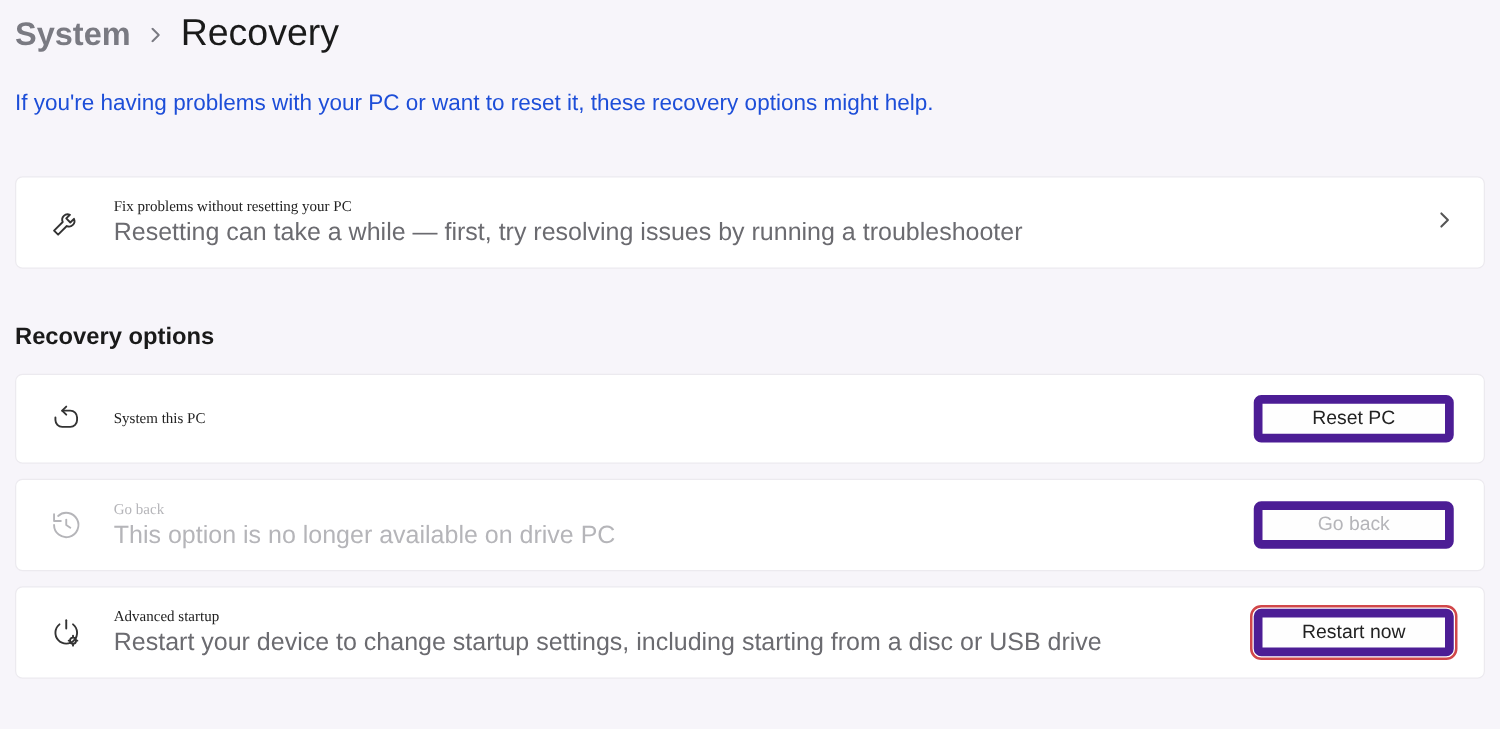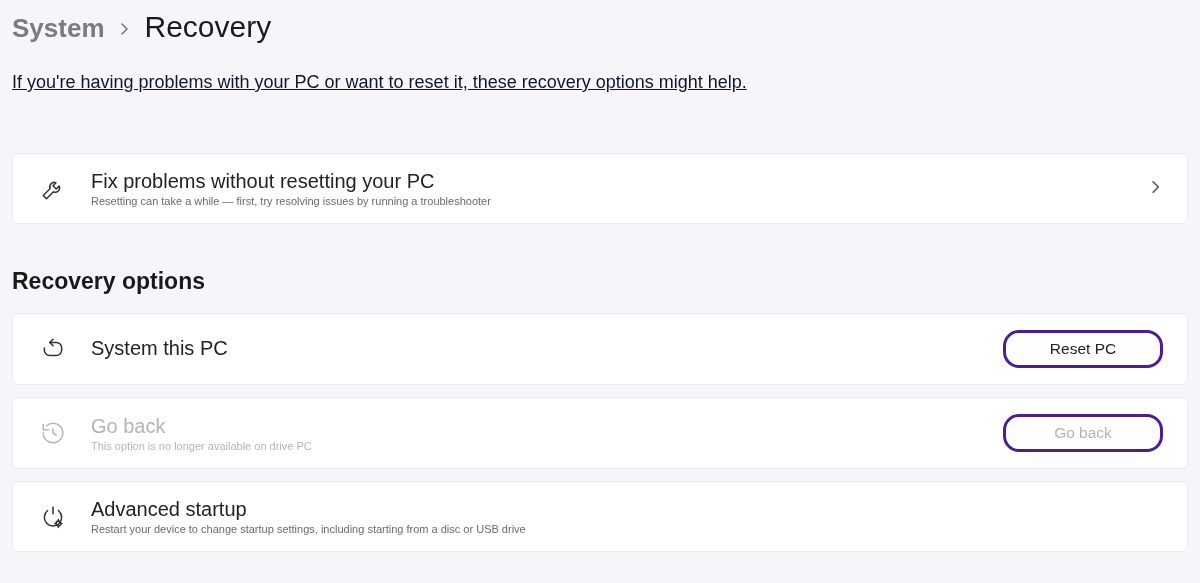--- a/index.html
+++ b/index.html
@@ -28,23 +28,22 @@
     position: relative;
     top: -2px;
   }
   .breadcrumb .current {
     font-size: 30px;
     font-weight: 400;
     color: #1a1a1a;
   }
   .intro {
     font-size: 18px;
-    color: #0f172a;
-    margin-bottom: 60px;
-    text-decoration: underline;
+    color: #1d4ed8;
+    margin-bottom: 48px;
   }
   .card {
     background: #ffffff;
     border: 1px solid #eceaef;
     border-radius: 6px;
     padding: 16px 24px 16px 24px;
     display: flex;
     align-items: center;
     gap: 22px;
     margin-bottom: 12px;
@@ -54,44 +53,45 @@
   .card.disabled .icon-slot svg { color: #b5b5b9; stroke: #b5b5b9; }
   .icon-slot {
     width: 32px;
     display: flex;
     justify-content: center;
     align-items: center;
     flex-shrink: 0;
   }
   .card-text { flex: 1; min-width: 0; }
   .card-title {
-    font-size: 20px;
+    font-size: 12px;
     color: #222;
     margin-bottom: 2px;
+    font-family: Liberation Serif, serif;
   }
   .card-sub {
-    font-size: 11px;
+    font-size: 20px;
     color: #6b6b70;
   }
   .chevron-right {
     color: #555;
     flex-shrink: 0;
   }
   .section-heading {
-    font-size: 23px;
+    font-size: 19px;
     font-weight: 600;
     color: #1a1a1a;
     margin: 44px 0 18px 0;
   }
   .action-btn {
     min-width: 160px;
     height: 38px;
     background: #fefefe;
-    border: 3px solid #4c1d95;
-    border-radius: 16px;
+    border: 7px solid #4c1d95;
+    border-radius: 6px;
     font-size: 15.5px;
     color: #222;
     cursor: pointer;
     font-family: inherit;
   }
   .action-btn.disabled {
     color: #b5b5b9;
     cursor: default;
   }
   .action-btn.highlight {
@@ -167,13 +167,14 @@
       <path d="M12 3 v6"></path>
       <path d="M7 6 a8 8 0 1 0 10 0"></path>
       <circle cx="17" cy="18" r="2.2"></circle>
       <path d="M17 15.3 v-1 M17 21.7 v-1 M14.8 18 h-1 M20.2 18 h-1"></path>
     </svg>
   </div>
   <div class="card-text">
     <div class="card-title">Advanced startup</div>
     <div class="card-sub">Restart your device to change startup settings, including starting from a disc or USB drive</div>
   </div>
+  <button class="action-btn highlight">Restart now</button>
 </div>
 
 </body></html>

